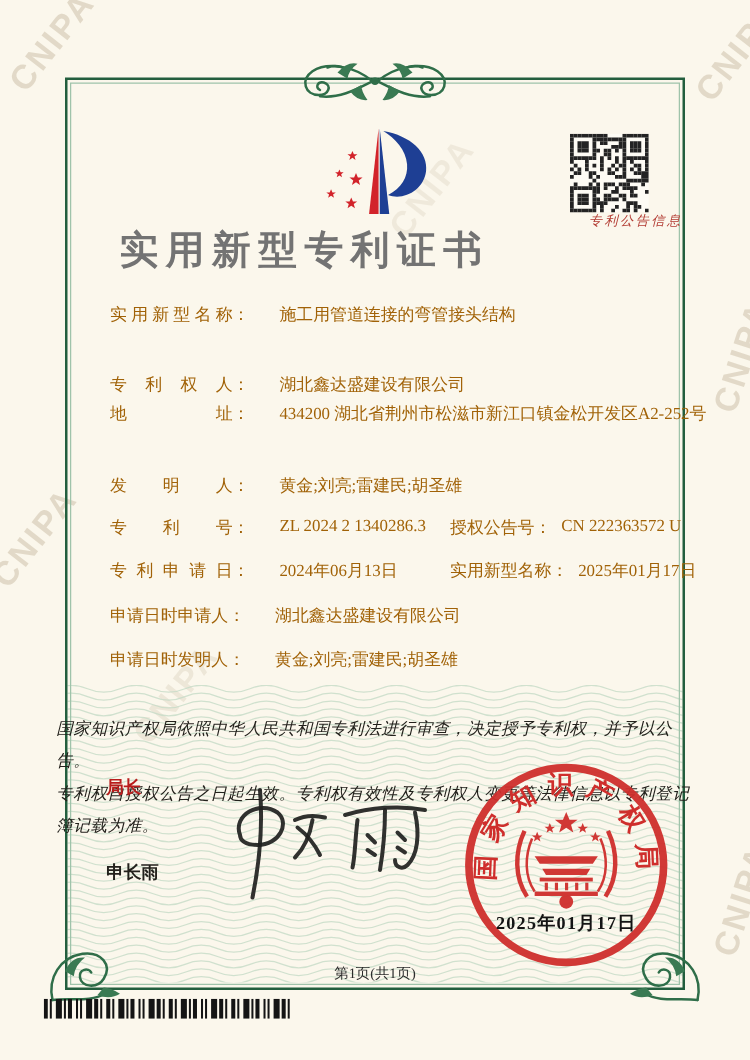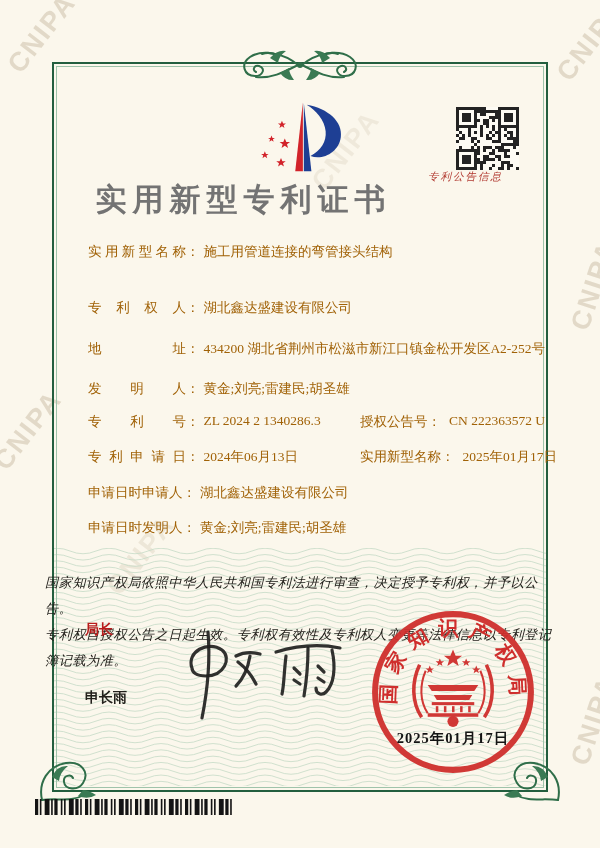--- a/index.html
+++ b/index.html
@@ -18,33 +18,33 @@
   .orn{position:absolute;pointer-events:none;}
   .orn path{stroke:#2f6e49;fill:none;stroke-width:2;stroke-linecap:round;}
   .orn .fl{fill:#3a7a53;stroke:none;}
   
   #waves{position:absolute;left:54px;top:548px;width:492px;height:238px;}
   #waves path{stroke:#c6dbc7;fill:none;stroke-width:1;opacity:.8;}
   
   #cert-no{position:absolute;left:78px;top:103px;font-size:13.5px;letter-spacing:1.5px;color:#2b2b2b;}
   #logo{position:absolute;left:252px;top:100px;}
   #qr{position:absolute;left:456px;top:107px;}
-  #qr-label{position:absolute;left:428px;top:170px;width:118px;text-align:left;
+  #qr-label{position:absolute;left:428px;top:170px;width:118px;text-align:right;
             font-size:10.5px;letter-spacing:2px;color:#b23b32;font-style:italic;}
   #title{position:absolute;left:0;top:179px;width:487px;text-align:center;
          font-size:31px;font-weight:bold;letter-spacing:6px;color:#737373;}
   
   .row{position:absolute;left:88px;width:440px;height:20px;font-size:13.5px;color:#a16207;display:flex;}
   .row .lab{display:inline-block;width:98px;text-align:justify;text-align-last:justify;flex:none;}
   .row .sep{flex:none;}
-  .row .val{margin-left:4px;white-space:nowrap;}
+  .row .val{margin-left:24px;white-space:nowrap;}
   .row .pair2{position:absolute;left:272px;top:0;display:flex;}
   .row .pair2 .lab2{flex:none;}
   .row .pair2 .val2{margin-left:8px;white-space:nowrap;text-align:center;}
-  #row0{top:243px}#row1{top:299px}#row2{top:340px}#row3{top:380px}
+  #row0{top:243px}#row1{top:299px}#row2{top:322px}#row3{top:380px}
   #row4{top:413px}#row5{top:448px}#row6{top:484px}#row7{top:519px}
   #row6 .lab,#row7 .lab{width:auto;text-align-last:auto;}
   
   #grant{position:absolute;left:45px;top:570px;width:510px;text-align:left;
          font-size:13.2px;font-style:italic;line-height:26px;color:#23211c;letter-spacing:.5px;}
   
   #sig-title{position:absolute;left:85px;top:621px;font-family:"Liberation Sans",sans-serif;
              font-size:14px;font-weight:600;color:#b91c1c;}
   #sig-name{position:absolute;left:85px;top:689px;font-family:"Liberation Sans",sans-serif;
             font-size:14px;font-weight:600;color:#23211c;}
@@ -492,20 +492,21 @@
       <rect x="60" y="106" width="50" height="3.5"></rect>
       <path d="M52,58 C44,75 44,95 54,110" fill="none" stroke="#cf2e2c" stroke-width="3.5"></path>
       <path d="M118,58 C126,75 126,95 116,110" fill="none" stroke="#cf2e2c" stroke-width="3.5"></path>
       <path d="M58,64 C52,78 52,94 60,106" fill="none" stroke="#cf2e2c" stroke-width="2"></path>
       <path d="M112,64 C118,78 118,94 110,106" fill="none" stroke="#cf2e2c" stroke-width="2"></path>
       <circle cx="85" cy="114" r="5.5"></circle>
     </g>
   </svg>
   <div id="seal-date">2025年01月17日</div>
 
+  <div id="page-no">第1页(共1页)</div>
   <svg id="barcode" width="200" height="16" viewBox="0 0 124 16" preserveAspectRatio="none">
       <rect x="0" y="0" width="2" height="16"></rect>
       <rect x="3" y="0" width="1" height="16"></rect>
       <rect x="6" y="0" width="3" height="16"></rect>
       <rect x="10" y="0" width="1" height="16"></rect>
       <rect x="12" y="0" width="2" height="16"></rect>
       <rect x="16" y="0" width="1" height="16"></rect>
       <rect x="18" y="0" width="1" height="16"></rect>
       <rect x="21" y="0" width="3" height="16"></rect>
       <rect x="25" y="0" width="2" height="16"></rect>

